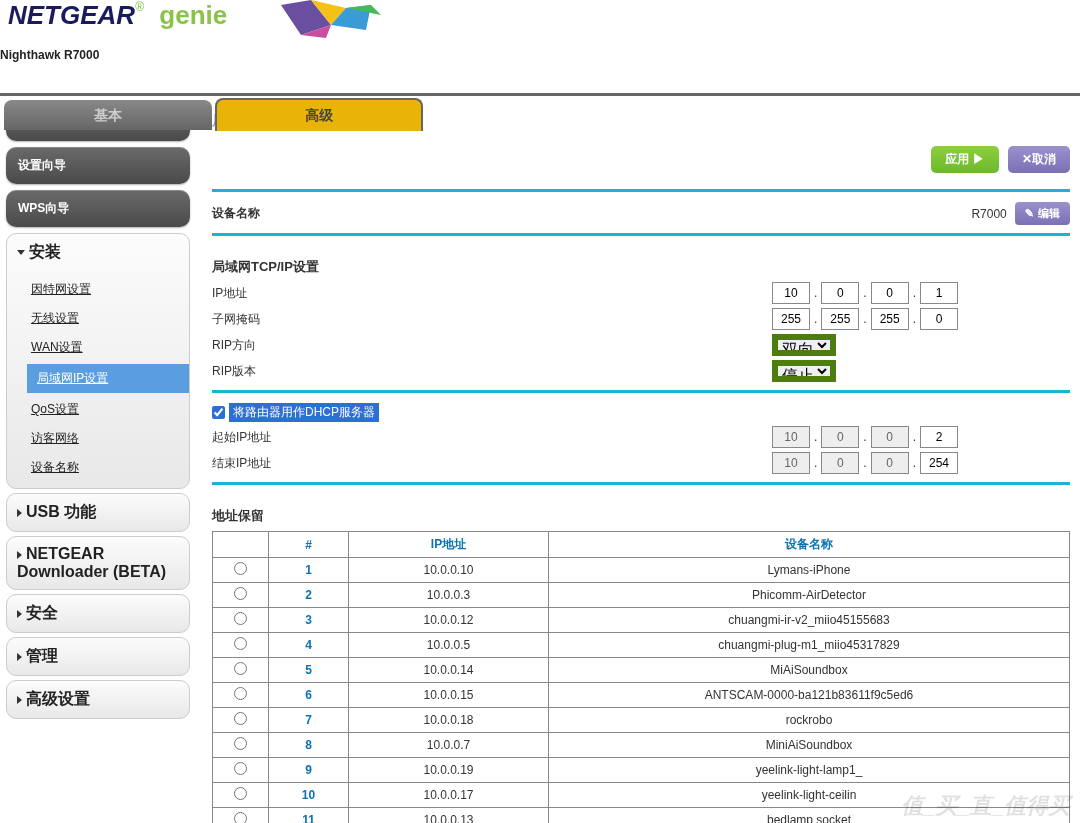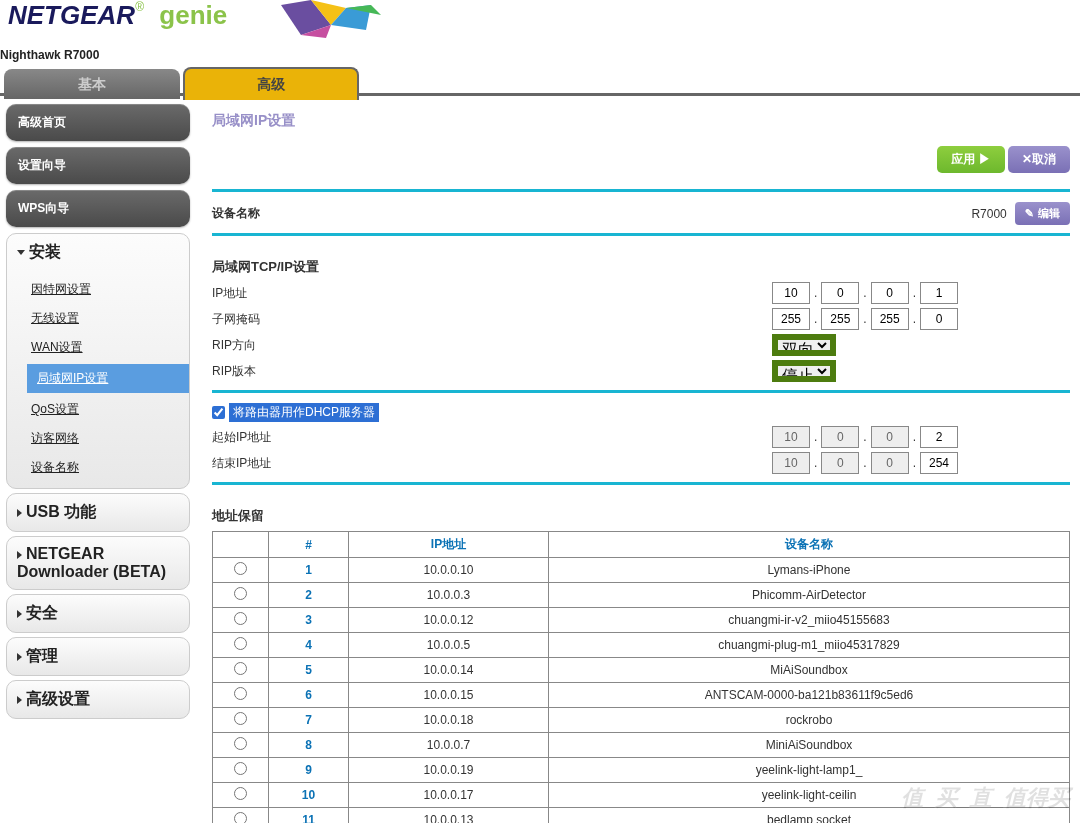--- a/index.html
+++ b/index.html
@@ -5,41 +5,41 @@
 * { box-sizing: border-box; margin: 0; padding: 0; }
 body { font-family: Arial, "Microsoft YaHei", sans-serif; font-size: 12px; color: #333; background: #fff; width: 1080px; }
 .header { height: 48px; position: relative; padding-left: 8px; }
 .logo { display: inline-block; }
 .logo-netgear { font-size: 26px; font-weight: 900; color: #1a1a5c; font-style: italic; vertical-align: middle; }
 .logo-reg { font-size: 12px; color: #8bc34a; vertical-align: top; }
 .logo-genie { font-size: 26px; font-weight: bold; color: #8bc34a; vertical-align: middle; margin-left: 12px; }
 .poly { display: inline-block; margin-left: 40px; vertical-align: top; }
 .model { font-size: 12px; font-weight: bold; color: #222; padding-bottom: 4px; }
 .tabs { border-bottom: 3px solid #666; position: relative; height: 30px; }
-.tab { display: inline-block; width: 176px; height: 30px; line-height: 30px; text-align: center; font-size: 14px; font-weight: bold; border-radius: 8px 8px 0 0; vertical-align: bottom; }
+.tab { display: inline-block; width: 208px; height: 30px; line-height: 30px; text-align: center; font-size: 14px; font-weight: bold; border-radius: 8px 8px 0 0; vertical-align: bottom; margin-top: 31px; }
 .tab.inactive { background: linear-gradient(#888, #666); color: #ccc; margin-left: 4px; }
 .tab.active { background: #eab308; color: #444; border: 2px solid #666; border-bottom: none; height: 33px; position: relative; top: 1px; }
 .layout { display: flex; margin-top: 8px; }
 .sidebar { width: 190px; padding-left: 6px; }
 .nav-btn { background: linear-gradient(#6a6a6a, #4a4a4a); color: #fff; font-weight: bold; font-size: 12px; padding: 10px 12px; border-radius: 10px; margin-bottom: 6px; box-shadow: inset 0 1px 0 rgba(255,255,255,.2), 0 1px 2px rgba(0,0,0,.3); cursor: pointer; }
 .nav-group { background: linear-gradient(#fcfcfc, #e8e8e8); border: 1px solid #ccc; border-radius: 10px; margin-bottom: 4px; overflow: hidden; }
 .nav-group-head { padding: 8px 10px; font-weight: bold; font-size: 16px; color: #222; cursor: pointer; }
 .nav-group-head .arrow { display: inline-block; width: 0; height: 0; vertical-align: middle; margin-right: 4px; }
 .arrow.down { border-left: 4px solid transparent; border-right: 4px solid transparent; border-top: 5px solid #333; }
 .arrow.right { border-top: 4px solid transparent; border-bottom: 4px solid transparent; border-left: 5px solid #333; }
 .nav-sub { padding: 4px 0 6px 20px; }
 .nav-sub a { display: block; padding: 6px 4px; color: #222; text-decoration: underline; font-size: 12px; cursor: pointer; }
 .nav-sel { background: #5a9de0; color: #fff; padding: 6px 10px; margin: 2px 0; text-decoration: underline; position: relative; cursor: pointer; }
 .nav-sel:after { content: ""; position: absolute; right: -8px; top: 50%; transform: translateY(-50%); border-top: 10px solid transparent; border-bottom: 10px solid transparent; border-left: 8px solid #5a9de0; }
 .content { flex: 1; padding: 0 10px 0 22px; }
 .page-title { color: #9890c8; font-size: 14px; font-weight: bold; padding: 8px 0 16px; }
 .action-bar { text-align: right; padding-bottom: 10px; }
 .btn { display: inline-block; padding: 5px 14px; border-radius: 5px; color: #fff; font-size: 12px; font-weight: bold; cursor: pointer; border: none; }
 .btn-apply { background: linear-gradient(#8ece3e, #6db82d); }
-.btn-cancel { background: linear-gradient(#9a91cc, #7a70b5); }
+.btn-cancel { background: linear-gradient(#9a91cc, #7a70b5); margin-left: 6px; }
 .hr { border: none; border-top: 3px solid #18b5d2; margin: 6px 0 8px; }
 .row { display: flex; align-items: center; padding: 2px 0; }
 .label { flex: 0 0 560px; font-size: 12px; }
 .label.bold { font-weight: bold; }
 .val { flex: 1; display: flex; align-items: center; justify-content: flex-start; gap: 4px; }
 .device-name-val { margin-left: auto; display: flex; align-items: center; gap: 8px; }
 .btn-edit { background: linear-gradient(#9a91cc, #7a70b5); padding: 4px 10px; border-radius: 4px; color: #fff; font-size: 11px; font-weight: bold; cursor: pointer; }
 .btn-edit .pencil { margin-right: 4px; }
 .ipbox { width: 38px; height: 22px; border: 1px solid #888; font-size: 12px; text-align: center; }
 .ipbox:disabled { background: #eee; color: #666; }
@@ -48,21 +48,21 @@
 .section-head { font-weight: bold; font-size: 13px; padding: 14px 0 4px; }
 .dhcp-check { display: flex; align-items: center; gap: 4px; padding: 2px 0; }
 .dhcp-check span.hl { background: #2d6fd4; color: #fff; padding: 1px 4px; }
 .dhcp-check input { accent-color: #2d6fd4; }
 table.res { width: 100%; border-collapse: collapse; font-size: 12px; }
 table.res th, table.res td { border: 1px solid #888; padding: 4px 6px; text-align: center; }
 table.res th { font-weight: bold; color: #0b72b5; background: #fff; }
 table.res td.num { color: #0b72b5; font-weight: bold; }
 table.res td.radio input { accent-color: #555; }
 .table-wrap { max-height: 380px; overflow: visible; margin-top: 2px; }
-.watermark { position: fixed; right: 10px; bottom: 10px; font-size: 22px; color: rgba(0,0,0,0.12); font-style: italic; font-weight: bold; pointer-events: none; }
+.watermark { position: fixed; right: 10px; bottom: 2px; font-size: 22px; color: rgba(0,0,0,0.12); font-style: italic; font-weight: bold; pointer-events: none; }
 </style>
 </head>
 <body>
 
 <div class="header">
   <span class="logo">
     <span class="logo-netgear">NETGEAR</span><span class="logo-reg">®</span>
     <span class="logo-genie">genie</span>
   </span>
   <span class="poly">

